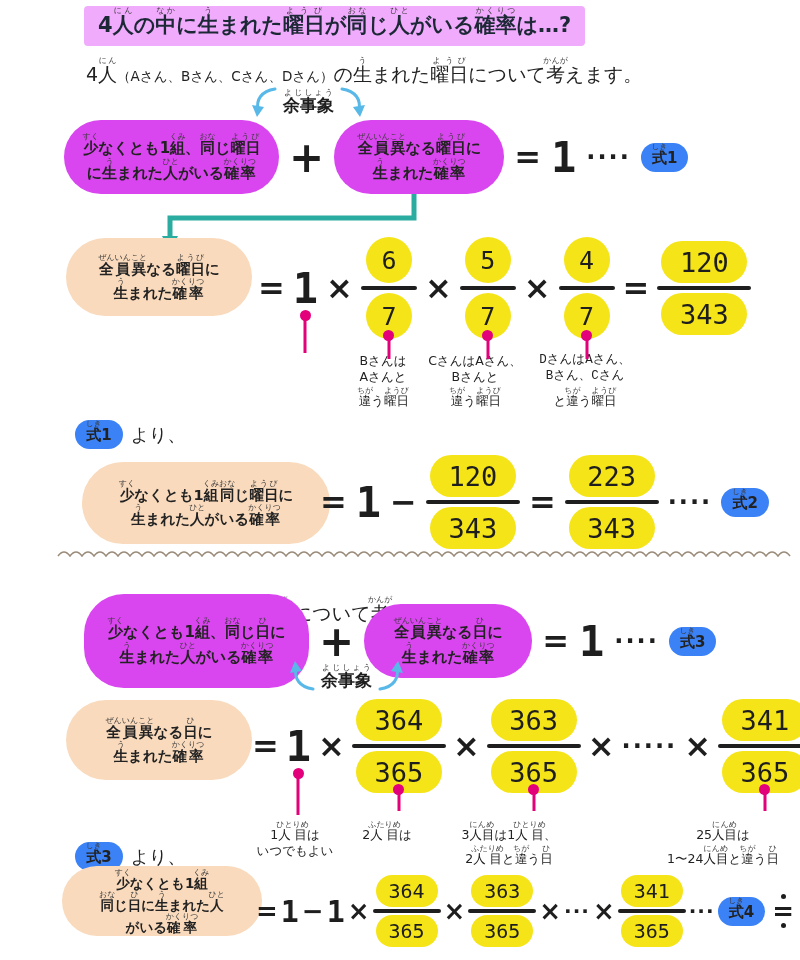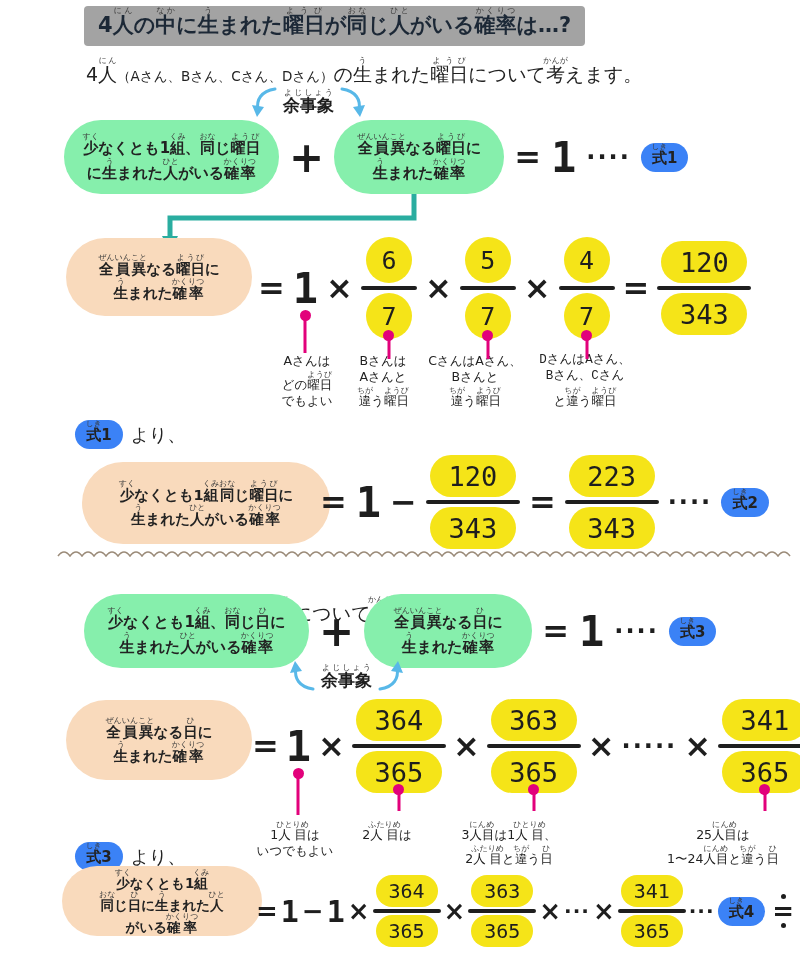--- a/index.html
+++ b/index.html
@@ -1,29 +1,29 @@
 <!DOCTYPE html>
 <html><head>
 <meta charset="utf-8">
 <style>
   html,body{margin:0;padding:0;background:#fff;}
   #canvas{position:relative;width:800px;height:960px;background:#fff;overflow:hidden;
           font-family:"DejaVu Sans",sans-serif;color:#1e1e1e;}
   .abs{position:absolute;}
   ruby{ruby-position:over;}
   rt{font-size:8px;font-weight:normal;color:#3a3a3a;letter-spacing:0;}
-  .title{background:#a3a3a3;color:#1c2836;font-size:21px;font-weight:bold;
+  .title{background:#f0abfc;color:#1c2836;font-size:21px;font-weight:bold;
          padding:5px 14px 7px;border-radius:4px;}
   .intro{font-size:19px;color:#222;}
   .intro .paren{font-size:13.5px;}
   .yoji{display:flex;align-items:flex-start;gap:5px;}
   .yoji .lbl{font-size:17px;font-weight:bold;margin-top:2px;}
   .gbubble,.obubble{display:flex;flex-direction:column;align-items:center;justify-content:center;
                     text-align:center;box-sizing:border-box;color:#222;}
-  .gbubble{background:#86efac;border-radius:40px;font-size:15px;font-weight:bold;}
+  .gbubble{background:#d946ef;border-radius:40px;font-size:15px;font-weight:bold;}
   .obubble{background:#f9dabc;border-radius:44px;font-size:14.5px;font-weight:bold;}
   .bl{line-height:1.05;white-space:nowrap;}
   .eqrow{display:flex;align-items:center;}
   .sym{font-weight:bold;color:#1e1e1e;font-size:32px;}
   .sym.plus{font-size:42px;}
   .one{font-family:"DejaVu Sans Mono",monospace;font-weight:bold;font-size:42px;}
   .onewrap{position:relative;display:flex;align-items:center;height:54px;}
   .badge{background:#3b82f6;border-radius:18px;padding:2px 11px 4px;font-size:15px;
          font-weight:bold;color:#222;white-space:nowrap;display:inline-block;}
   .badge rt{font-size:7.5px;}
@@ -136,25 +136,20 @@
       <span class="pin" style="height:24px;"></span>
     </div>
     <span class="sym">=</span>
     <div class="frac frac-m">
       <div class="cell">120</div>
       <div class="bar"></div>
       <div class="cell">343</div>
     </div>
   </div>
 
-  <div class="ann" style="left:222px;top:354px;">
-    <div class="bl">Aさんは</div>
-    <div class="bl">どの<ruby>曜日<rt>ようび</rt></ruby></div>
-    <div class="bl">でもよい</div>
-  </div>
   <div class="ann" style="left:298px;top:354px;">
     <div class="bl">Bさんは</div>
     <div class="bl">Aさんと</div>
     <div class="bl"><ruby>違<rt>ちが</rt></ruby>う<ruby>曜日<rt>ようび</rt></ruby></div>
   </div>
   <div class="ann" style="left:390px;top:354px;">
     <div class="bl">CさんはAさん、</div>
     <div class="bl">Bさんと</div>
     <div class="bl"><ruby>違<rt>ちが</rt></ruby>う<ruby>曜日<rt>ようび</rt></ruby></div>
   </div>
@@ -195,21 +190,21 @@
 
   <svg class="abs" style="left:56px;top:548px;" width="740" height="14" viewBox="0 0 740 14">
     <path id="wavepath" d="M2,8 q6,-8 12,0 q6,-8 12,0 q6,-8 12,0 q6,-8 12,0 q6,-8 12,0 q6,-8 12,0 q6,-8 12,0 q6,-8 12,0 q6,-8 12,0 q6,-8 12,0 q6,-8 12,0 q6,-8 12,0 q6,-8 12,0 q6,-8 12,0 q6,-8 12,0 q6,-8 12,0 q6,-8 12,0 q6,-8 12,0 q6,-8 12,0 q6,-8 12,0 q6,-8 12,0 q6,-8 12,0 q6,-8 12,0 q6,-8 12,0 q6,-8 12,0 q6,-8 12,0 q6,-8 12,0 q6,-8 12,0 q6,-8 12,0 q6,-8 12,0 q6,-8 12,0 q6,-8 12,0 q6,-8 12,0 q6,-8 12,0 q6,-8 12,0 q6,-8 12,0 q6,-8 12,0 q6,-8 12,0 q6,-8 12,0 q6,-8 12,0 q6,-8 12,0 q6,-8 12,0 q6,-8 12,0 q6,-8 12,0 q6,-8 12,0 q6,-8 12,0 q6,-8 12,0 q6,-8 12,0 q6,-8 12,0 q6,-8 12,0 q6,-8 12,0 q6,-8 12,0 q6,-8 12,0 q6,-8 12,0 q6,-8 12,0 q6,-8 12,0 q6,-8 12,0 q6,-8 12,0 q6,-8 12,0 q6,-8 12,0 q6,-8 12,0" stroke="#9b8b79" stroke-width="1.6" fill="none"></path>
   </svg>
 
   <div class="abs intro" style="left:94px;top:562px;margin-top:33px;">
     <span>25<ruby>人<rt>にん</rt></ruby></span><span class="paren">（1クラス）</span><span>の<ruby>誕生<rt>たんじょう</rt></ruby><ruby>日<rt>び</rt></ruby>について<ruby>考<rt>かんが</rt></ruby>えてみます。</span>
   </div>
 
   <div class="abs eqrow" style="left:84px;top:594px;gap:10px;">
-    <div class="gbubble" style="width:225px;height:74px;">
+    <div class="gbubble" style="width:225px;height:94px;">
       <div class="bl"><ruby>少<rt>すく</rt></ruby>なくとも1<ruby>組<rt>くみ</rt></ruby>、<ruby>同<rt>おな</rt></ruby>じ<ruby>日<rt>ひ</rt></ruby>に</div>
       <div class="bl"><ruby>生<rt>う</rt></ruby>まれた<ruby>人<rt>ひと</rt></ruby>がいる<ruby>確率<rt>かくりつ</rt></ruby></div>
     </div>
     <span class="sym plus">+</span>
     <div class="gbubble" style="width:168px;height:74px;">
       <div class="bl"><ruby>全員<rt>ぜんいん</rt></ruby><ruby>異<rt>こと</rt></ruby>なる<ruby>日<rt>ひ</rt></ruby>に</div>
       <div class="bl"><ruby>生<rt>う</rt></ruby>まれた<ruby>確率<rt>かくりつ</rt></ruby></div>
     </div>
     <span class="sym">=</span>
     <span class="one">1</span>

